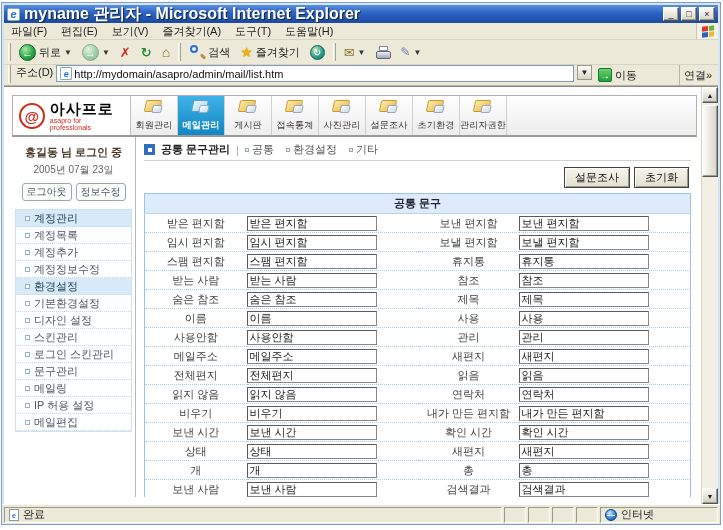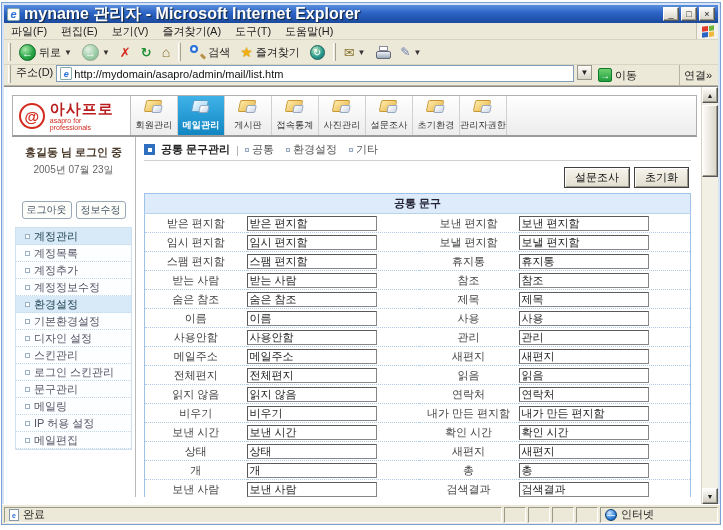--- a/index.html
+++ b/index.html
@@ -90,42 +90,42 @@
             border-right-color:#555; border-bottom-color:#555; box-shadow:inset -1px -1px 0 #9a9a8c; }
   .strack { flex:1; }
 
   
   .siteheader { display:flex; border:1px solid #b0b0b0; border-bottom:2px solid #9a9a9a; height:42px;
                 background:linear-gradient(#ffffff,#ececec); }
   .logo-cell { width:118px; border-right:1px solid #c0c0c0; display:flex; align-items:center; gap:5px; padding:0 6px; background:#fff; }
   .logo-mark { width:26px; height:26px; border-radius:50%; border:2px solid #d42a1e; color:#d42a1e;
                font-size:15px; font-weight:bold; text-align:center; line-height:23px; background:#fff; }
   .logo-texts { display:flex; flex-direction:column; }
-  .logo-title { font-size:15px; font-weight:bold; color:#b91c1c; letter-spacing:1px; line-height:16px; }
+  .logo-title { font-size:15px; font-weight:bold; color:#000000; letter-spacing:1px; line-height:16px; }
   .logo-sub { font-size:7px; color:#d42a1e; }
   .nav-strip { flex:1; display:flex; }
   .nav-item { width:47px; display:flex; flex-direction:column; align-items:center; justify-content:flex-end;
               padding-bottom:3px; border-right:1px solid #d0d0d0; gap:2px; cursor:default; }
   .nav-item .label { font-size:10px; color:#333; white-space:nowrap; transform:scale(.92); }
   .nav-ic { position:relative; width:24px; height:18px; }
   .nav-ic .b1 { position:absolute; left:3px; top:2px; width:16px; height:12px; transform:skewX(-12deg);
                 background:linear-gradient(135deg,#ffe9a8,#e8b84a); border:1px solid #c89830; border-radius:2px; }
   .nav-ic .b2 { position:absolute; left:10px; top:7px; width:10px; height:8px; transform:skewX(-12deg);
                 background:linear-gradient(135deg,#fff,#cfd8e8); border:1px solid #98a8c0; border-radius:2px; }
   .nav-item.selected { background:linear-gradient(#3fb2e8,#1186c2); }
   .nav-item.selected .label { color:#fff; font-weight:bold; }
   .nav-item.selected .b1 { background:linear-gradient(135deg,#eef8ff,#9fd4f0); border-color:#5a9cc8; }
 
   
   .contentrow { display:flex; height:360px; }
   .sidebar { width:124px; border-right:1px solid #b8b8b8; padding-top:6px; overflow:hidden; }
   .login-box { text-align:center; padding:2px 0 6px 0; }
   .login-user { font-size:11px; color:#4a3a2a; font-weight:bold; }
   .login-date { font-size:10px; color:#666; margin-top:3px; }
-  .login-btns { display:flex; justify-content:center; gap:4px; margin-top:24px; }
+  .login-btns { display:flex; justify-content:center; gap:4px; margin-top:6px; }
   .mini-btn { font-size:10px; color:#456; background:#fdfdfa; border:1px solid #99a8b8; border-radius:3px;
               padding:1px 4px; cursor:default; }
   .side-menu { margin:2px 3px 0 3px; border:1px solid #cfe0f0; background:#fdfeff; }
   .sm-row { display:flex; align-items:center; gap:4px; height:17px; padding-left:6px;
             border-bottom:1px dotted #c5d8ea; font-size:11px; color:#556; }
   .sm-row.section { background:#d8eaf8; color:#245; }
   .item-ic { width:5px; height:5px; border:1px solid #9ab0c4; background:#fff; margin-left:3px; }
 
   
   .main { flex:1; padding:2px 6px 0 8px; overflow:hidden; }

